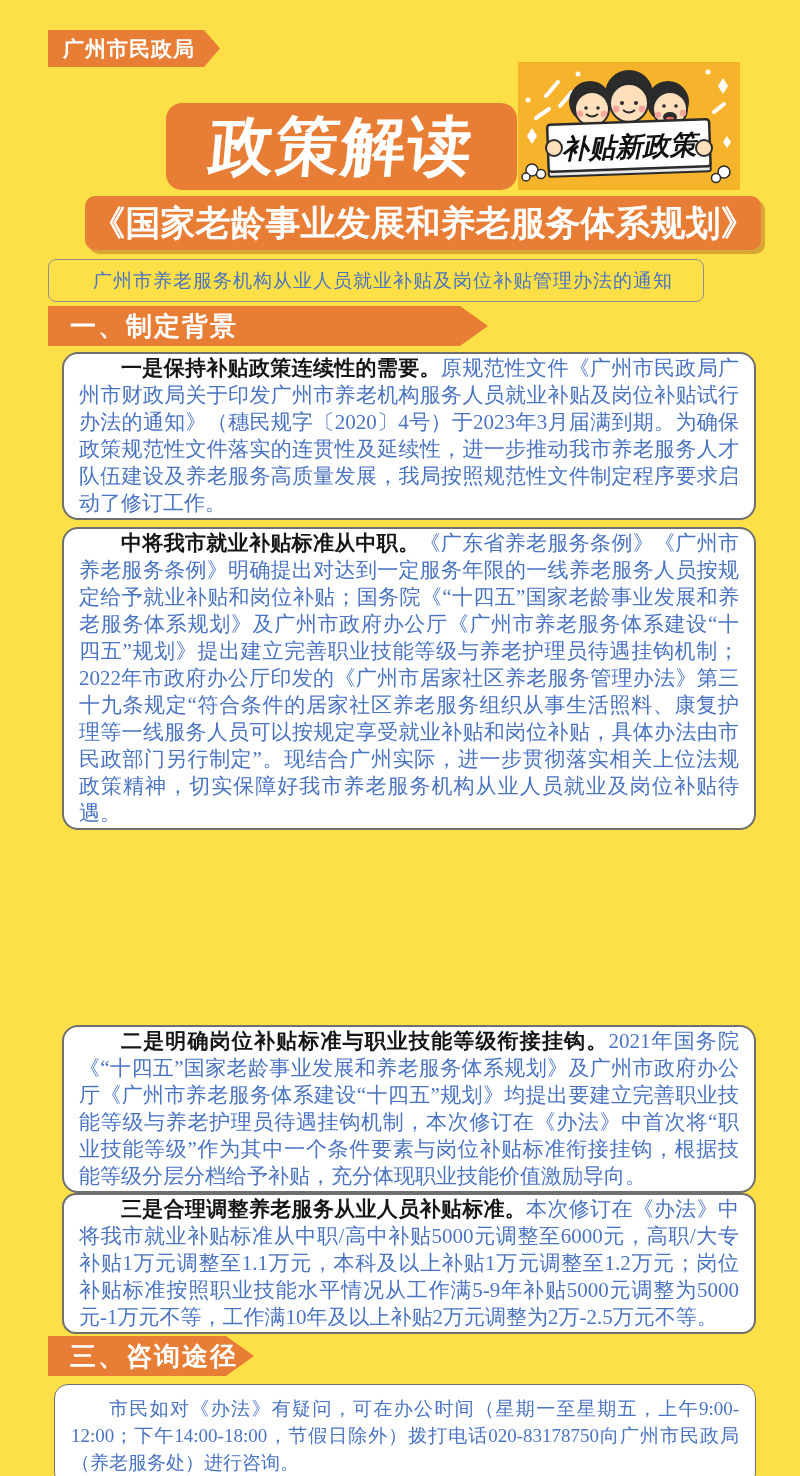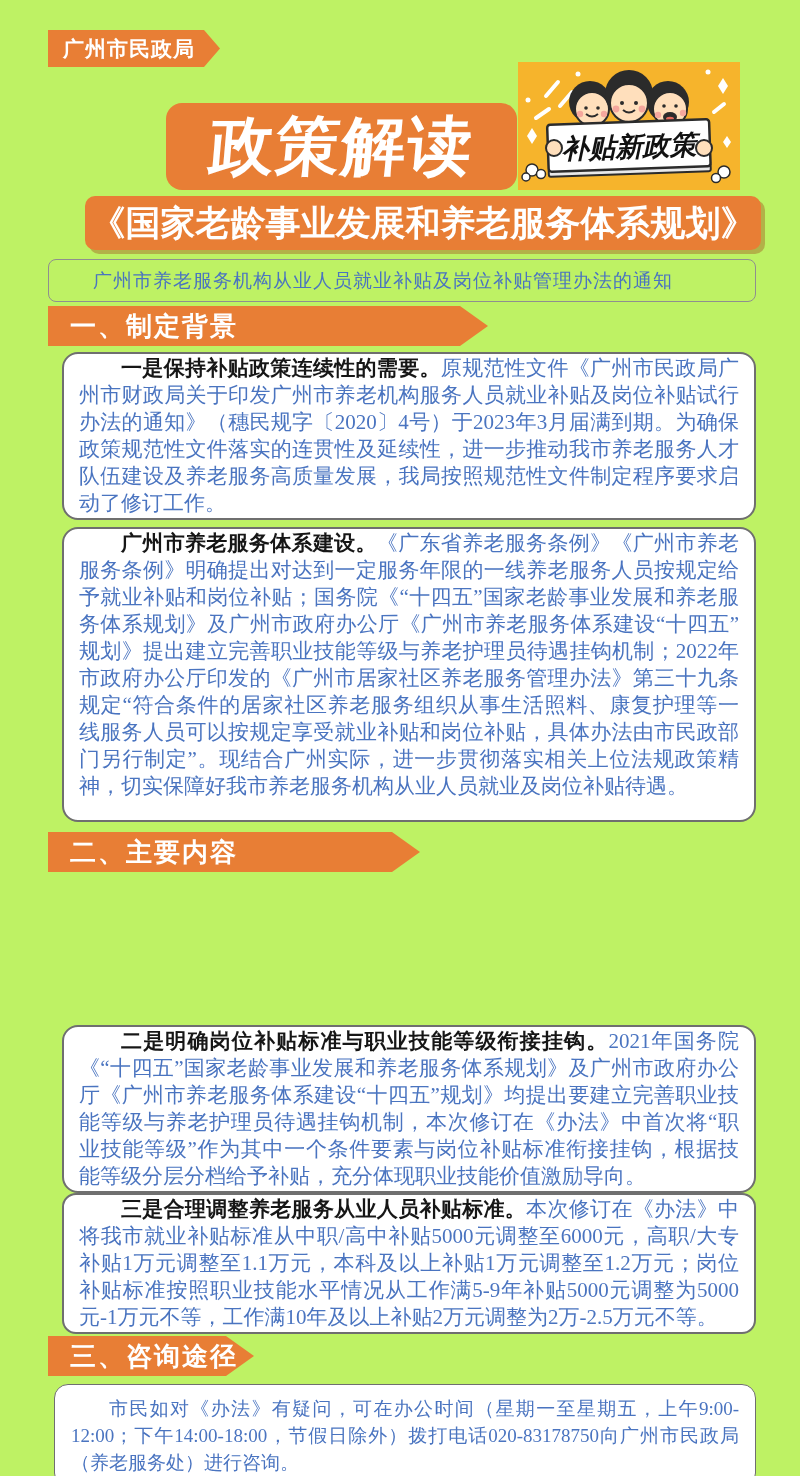--- a/index.html
+++ b/index.html
@@ -1,19 +1,19 @@
 <!DOCTYPE html>
 <html lang="zh"><head>
 <meta charset="utf-8">
 <style>
   html,body{margin:0;padding:0;background:#ffffff;}
   .page{
     position:relative;
     width:800px;height:1476px;
-    background:#bef264;
+    background:#fde047;
     overflow:hidden;
     font-family:"Liberation Sans","DejaVu Sans",sans-serif;
   }
   
   .agency-tag{
     position:absolute;left:48px;top:30px;
     height:37px;width:172px;
     background:#E87E35;color:#fff;
     font-size:21px;font-weight:bold;letter-spacing:1px;
     line-height:37px;padding-left:15px;box-sizing:border-box;
@@ -39,21 +39,21 @@
     display:flex;align-items:center;justify-content:center;
     box-shadow:4px 4px 0 rgba(160,80,30,0.40);
   }
   .policy-banner .t{
     color:#fff;font-size:35px;font-weight:bold;letter-spacing:0px;
     font-family:"Liberation Serif","DejaVu Serif",serif;
     white-space:nowrap;
   }
   
   .notice-box{
-    position:absolute;left:48px;top:259px;width:708px;height:43px;
+    position:absolute;left:48px;top:259px;width:656px;height:43px;
     border:1.5px solid #8f8f8f;border-radius:8px;box-sizing:border-box;
     display:flex;align-items:center;
     padding-left:44px;
     color:#4A74C0;font-size:19px;letter-spacing:1px;
     font-family:"Liberation Serif","DejaVu Serif",serif;
     text-align:right;
   }
   
   .section-arrow{
     position:absolute;left:48px;height:40px;
@@ -174,27 +174,24 @@
   </div>
 
   <div class="content-box" style="top:352px;min-height:166px;">
     <p>
       <span class="lead">一是保持补贴政策连续性的需要。</span><span>原规范性文件《广州市民政局广州市财政局关于印发广州市养老机构服务人员就业补贴及岗位补贴试行办法的通知》（穗民规字〔2020〕4号）于2023年3月届满到期。为确保政策规范性文件落实的连贯性及延续性，进一步推动我市养老服务人才队伍建设及养老服务高质量发展，我局按照规范性文件制定程序要求启动了修订工作。</span>
     </p>
   </div>
 
   <div class="content-box" style="top:527px;min-height:295px;">
     <p>
-      <span class="lead">广州市养老服务体系建设。</span><span>《广东省养老服务条例》《广州市养老服务条例》明确提出对达到一定服务年限的一线养老服务人员按规定给予就业补贴和岗位补贴；国务院《“十四五”国家老龄事业发展和养老服务体系规划》及广州市政府办公厅《广州市养老服务体系建设“十四五”规划》提出建立完善职业技能等级与养老护理员待遇挂钩机制；2022年市政府办公厅印发的《广州市居家社区养老服务管理办法》第三十九条规定“符合条件的居家社区养老服务组织从事生活照料、康复护理等一线服务人员可以按规定享受就业补贴和岗位补贴，具体办法由市民政部门另行制定”。现结合广州实际，进一步贯彻落实相关上位法规政策精神，切实保障好我市养老服务机构从业人员就业及岗位补贴待遇。</span>
-    </p>
-  </div>
-
-  <div class="section-arrow" style="top:832px;width:372px;">
-    <span>二、主要内容</span>
-  </div>
+      <span class="lead">中将我市就业补贴标准从中职。</span><span>《广东省养老服务条例》《广州市养老服务条例》明确提出对达到一定服务年限的一线养老服务人员按规定给予就业补贴和岗位补贴；国务院《“十四五”国家老龄事业发展和养老服务体系规划》及广州市政府办公厅《广州市养老服务体系建设“十四五”规划》提出建立完善职业技能等级与养老护理员待遇挂钩机制；2022年市政府办公厅印发的《广州市居家社区养老服务管理办法》第三十九条规定“符合条件的居家社区养老服务组织从事生活照料、康复护理等一线服务人员可以按规定享受就业补贴和岗位补贴，具体办法由市民政部门另行制定”。现结合广州实际，进一步贯彻落实相关上位法规政策精神，切实保障好我市养老服务机构从业人员就业及岗位补贴待遇。</span>
+    </p>
+  </div>
+
 
 
   <div class="content-box" style="top:1025px;min-height:163px;">
     <p>
       <span class="lead">二是明确岗位补贴标准与职业技能等级衔接挂钩。</span><span>2021年国务院《“十四五”国家老龄事业发展和养老服务体系规划》及广州市政府办公厅《广州市养老服务体系建设“十四五”规划》均提出要建立完善职业技能等级与养老护理员待遇挂钩机制，本次修订在《办法》中首次将“职业技能等级”作为其中一个条件要素与岗位补贴标准衔接挂钩，根据技能等级分层分档给予补贴，充分体现职业技能价值激励导向。</span>
     </p>
   </div>
 
   <div class="content-box" style="top:1193px;min-height:128px;border-radius:14px;">
     <p>

